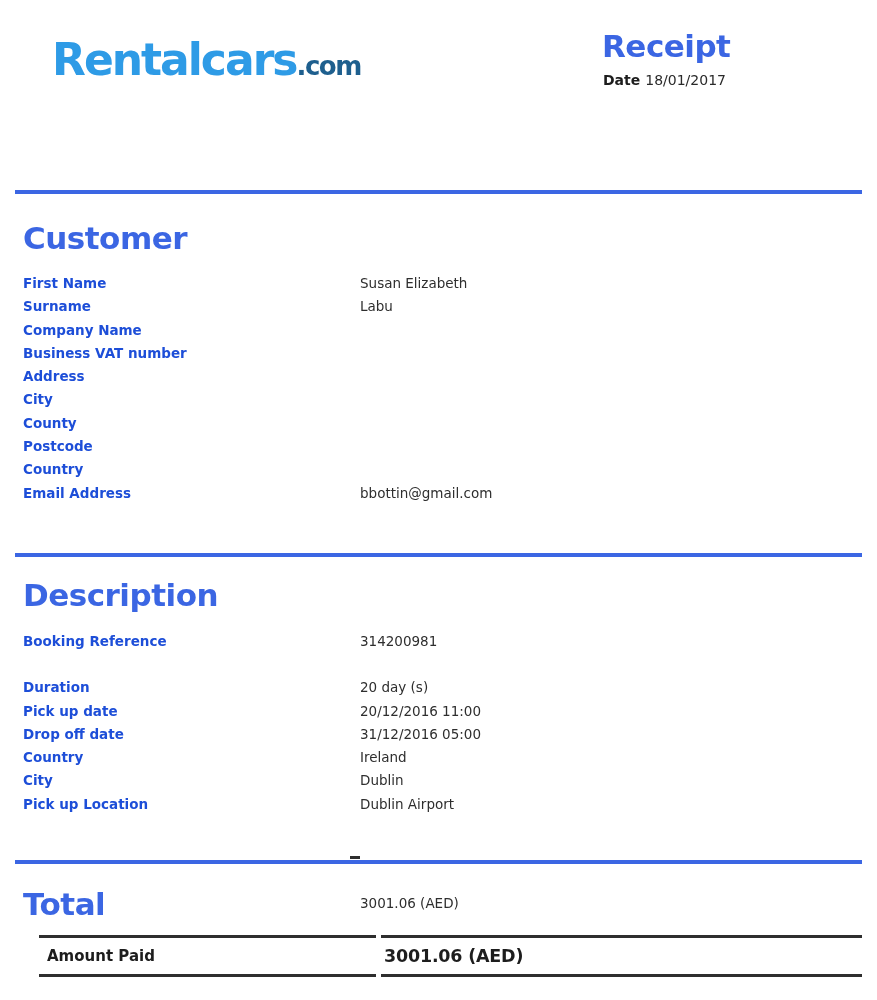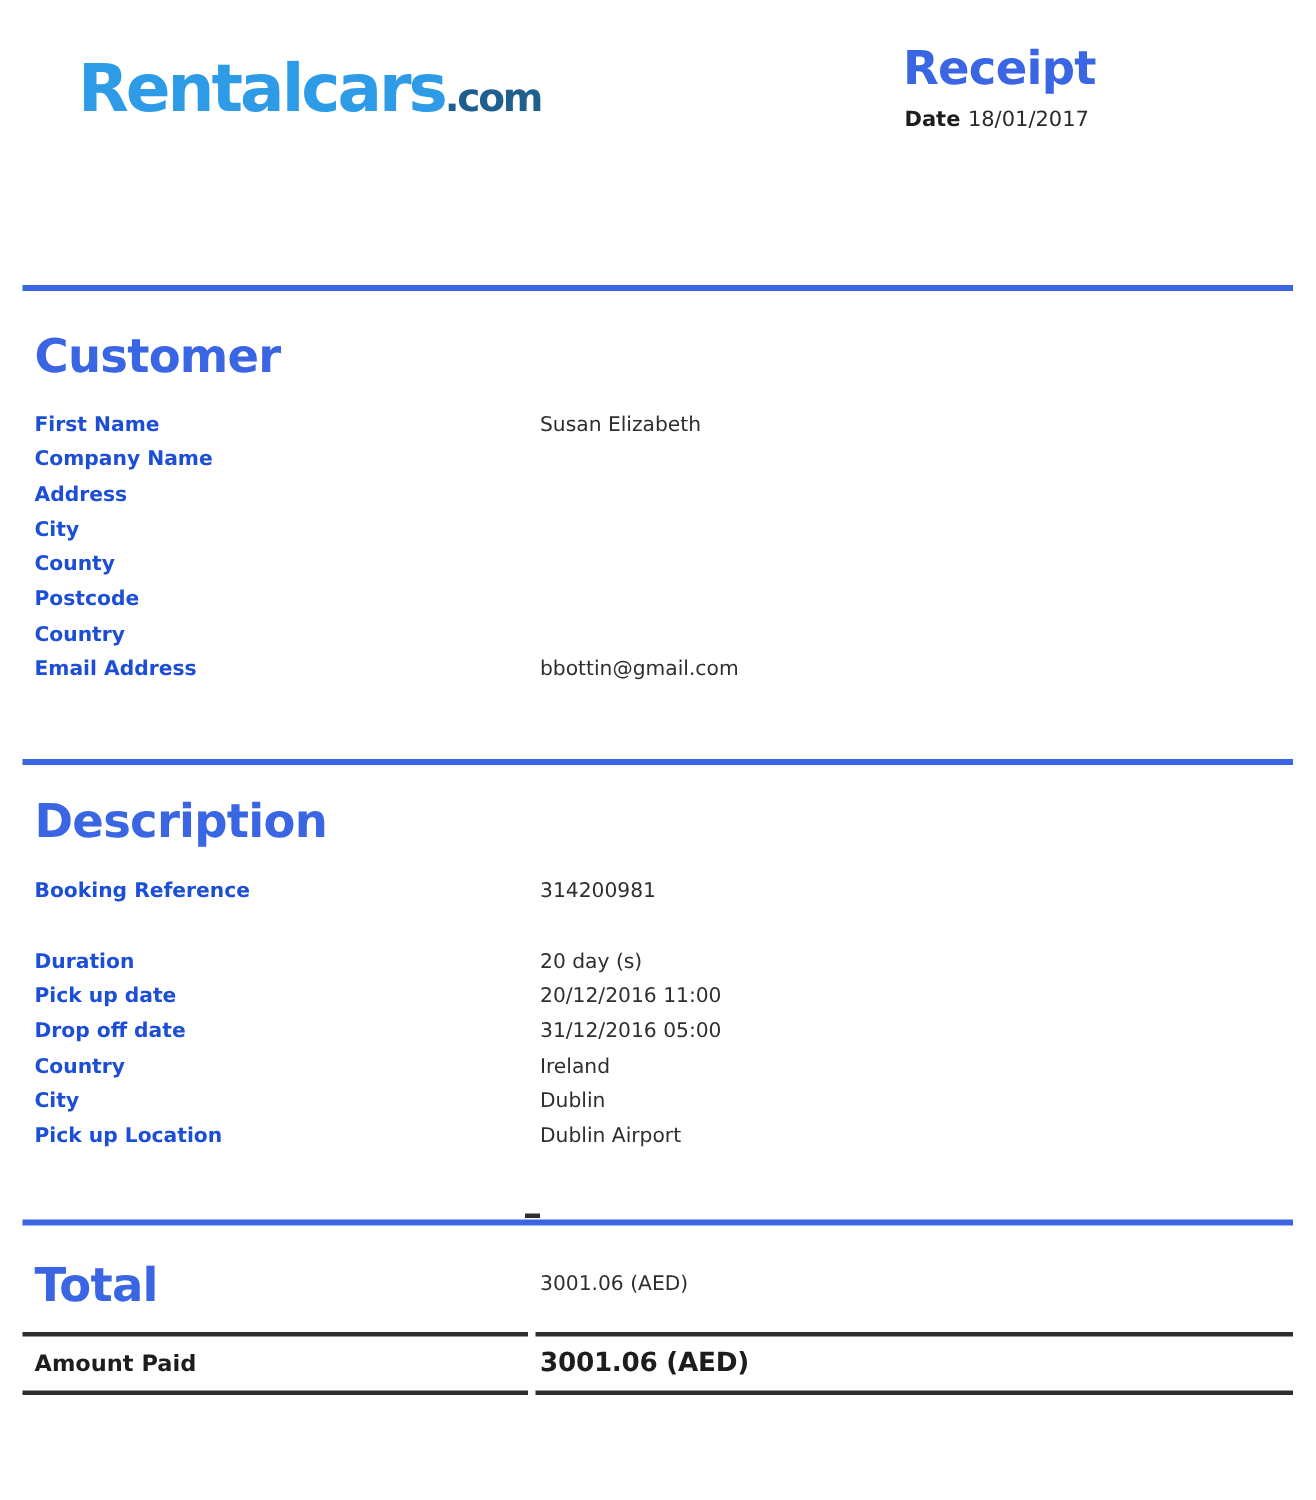--- a/index.html
+++ b/index.html
@@ -54,21 +54,21 @@
     font-weight:bold; color:#1d4ed8;
   }
   .row .field-value { color:#2e2e2e; }
   .row.gap-above { margin-top:23px; }
 
   
   .total-head { display:flex; align-items:flex-start; margin-top:22px; }
   .total-head .section-heading { margin-top:0; width:345px; flex-shrink:0; }
   .total-value { font-size:13.5px; color:#2e2e2e; margin-top:9px; }
 
-  .amount-table { display:flex; gap:5px; margin-top:13px; }
+  .amount-table { display:flex; gap:5px; margin-top:13px;margin-left:24px; }
   .amount-cell {
     border-top:3px solid #2e2e2e; border-bottom:3px solid #2e2e2e;
     height:42px; display:flex; align-items:center;
   }
   .amount-cell.left { width:337px; flex-shrink:0; padding-left:8px; }
   .amount-cell.right { flex:1; padding-left:3px; }
   .amount-label { font-size:15px; font-weight:bold; color:#1d1d1d; }
   .amount-value { font-size:17.5px; font-weight:bold; color:#1d1d1d; letter-spacing:-0.2px; }
 </style>
 </head>
@@ -92,21 +92,29 @@
   <div class="blue-rule"></div>
 
   <div class="customer-section">
     <div class="section-heading">Customer</div>
     <div class="rows">
       <div class="row">
           <span class="field-label">First Name</span>
           <span class="field-value">Susan Elizabeth</span>
         </div>
       <div class="row">
+          <span class="field-label">Surname</span>
+          <span class="field-value">Labu</span>
+        </div>
+      <div class="row">
           <span class="field-label">Company Name</span>
+          <span class="field-value"></span>
+        </div>
+      <div class="row">
+          <span class="field-label">Business VAT number</span>
           <span class="field-value"></span>
         </div>
       <div class="row">
           <span class="field-label">Address</span>
           <span class="field-value"></span>
         </div>
       <div class="row">
           <span class="field-label">City</span>
           <span class="field-value"></span>
         </div>

